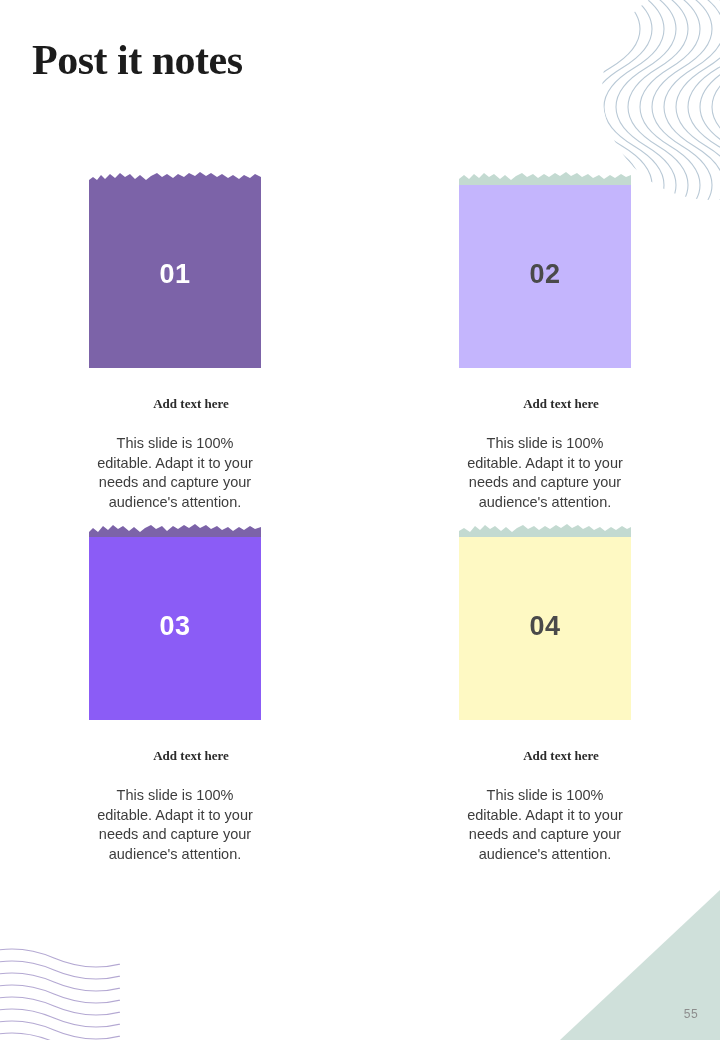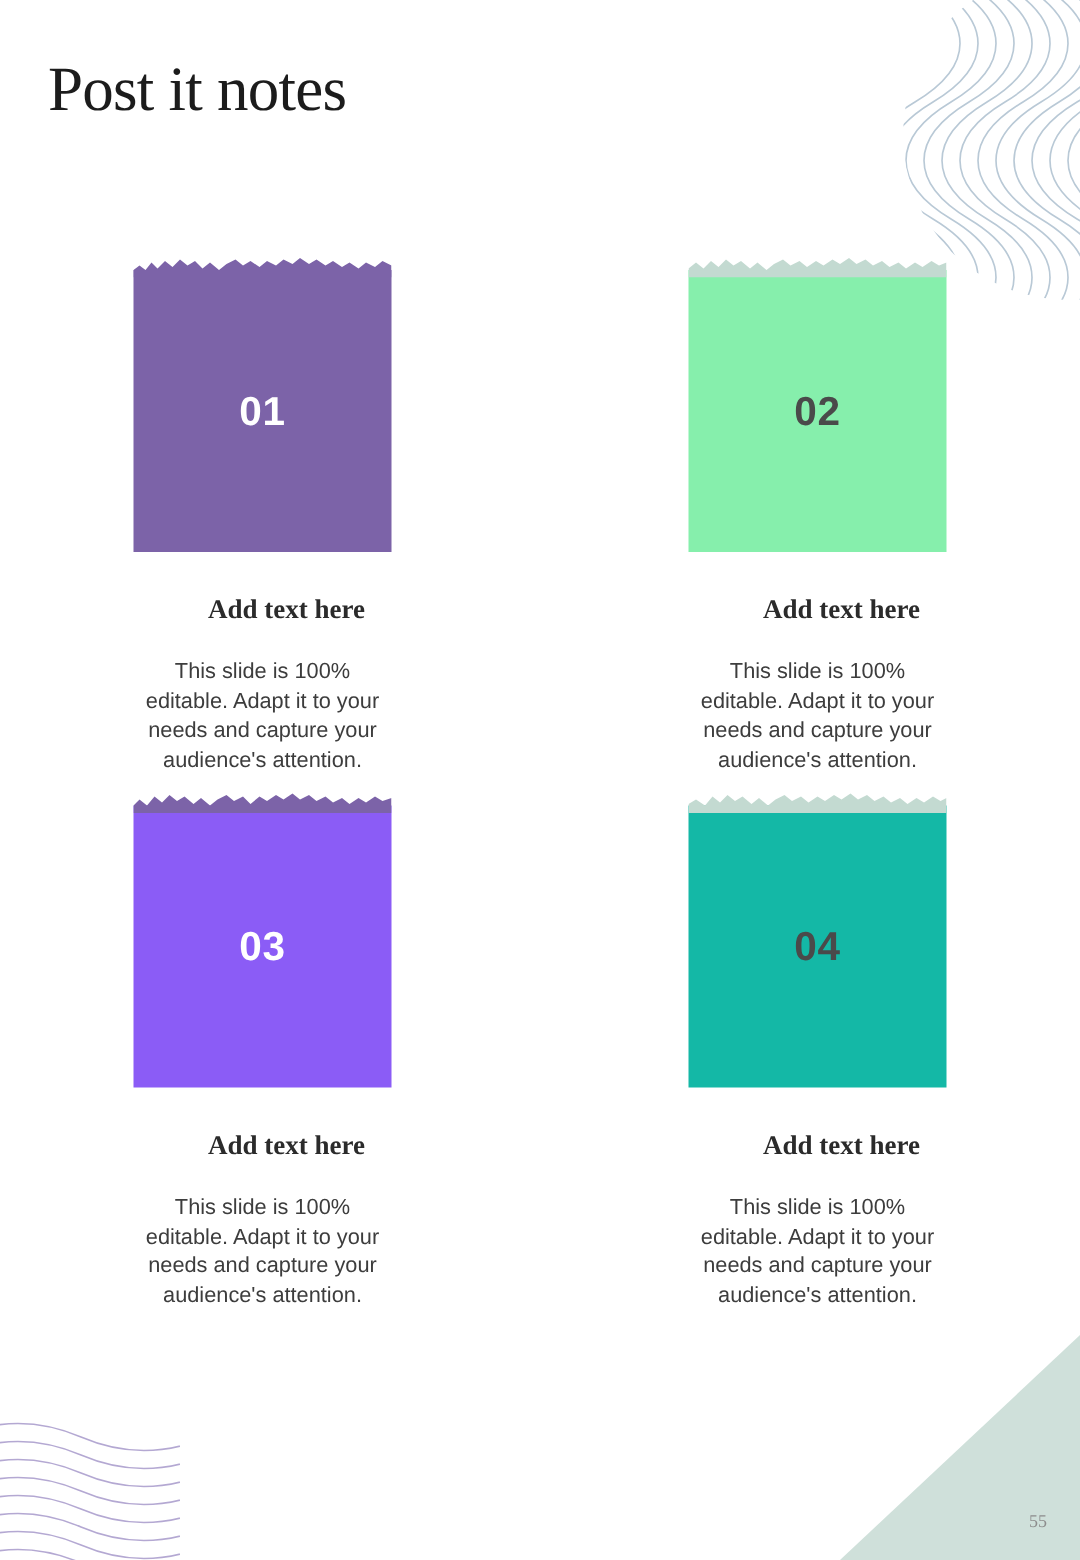--- a/index.html
+++ b/index.html
@@ -38,21 +38,21 @@
     width: 160px;
     height: 150px;
   }
 
   
   .page-title {
     position: absolute;
     top: 36px;
     left: 32px;
     font-family: "Liberation Serif", serif;
-    font-weight: normal;
+    font-weight: bold;
     font-size: 42px;
     letter-spacing: -0.5px;
     color: #1c1c1c;
     margin: 0;
   }
 
   
   .notes-grid {
     position: absolute;
     top: 180px;
@@ -93,21 +93,21 @@
     letter-spacing: 0.5px;
     position: relative;
     z-index: 2;
   }
   .note-number.dark {
     color: #4a4a4a;
   }
   .note-heading {
     font-family: "Liberation Serif", serif;
     font-weight: bold;
-    font-size: 18px;
+    font-size: 13px;
     color: #2b2b2b;
     margin-top: 28px;
     margin-bottom: 0;
     text-align: center;
     margin-left: 32px;
   }
   .note-body {
     font-family: "Liberation Sans", sans-serif;
     font-size: 14.5px;
     line-height: 1.35;
@@ -117,21 +117,21 @@
     margin-top: 22px;
   }
 
   
   .page-number {
     position: absolute;
     right: 22px;
     bottom: 18px;
     font-size: 12px;
     color: #8d8d8d;
-    font-family: Liberation Serif, serif;
+    font-family: Liberation Mono, monospace;
   }
 </style>
 </head>
 <body>
 
 <svg class="deco" id="deco-lines-topright" viewBox="0 0 180 240">
   <defs>
     <clipPath id="circ-clip">
       <circle cx="132" cy="100" r="110"></circle>
     </clipPath>
@@ -179,21 +179,21 @@
       <svg class="torn" viewBox="0 0 172 14" preserveAspectRatio="none">
         <path d="M0 14 L0 9 L4 6 L8 9 L12 4 L16 8 L21 3 L26 7 L31 2 L36 6 L41 3 L46 8 L51 4 L57 9 L62 5 L68 2 L73 6 L78 3 L84 7 L89 3 L95 6 L100 2 L106 5 L111 1 L117 5 L122 2 L128 6 L133 3 L139 7 L144 4 L150 8 L155 4 L161 7 L166 3 L172 6 L172 14 Z" fill="#7c63a8"></path>
       </svg>
       <span class="note-number">01</span>
     </div>
     <div class="note-heading">Add text here</div>
     <div class="note-body">This slide is 100% editable. Adapt it to your needs and capture your audience's attention.</div>
   </div>
 
   <div class="note-card">
-    <div class="note-swatch" style="background:#86efac">
+    <div class="note-swatch" style="background:#c4b5fd">
       <svg class="torn" viewBox="0 0 172 14" preserveAspectRatio="none">
         <path d="M0 14 L0 8 L5 4 L10 8 L15 3 L20 7 L25 2 L30 6 L35 3 L41 8 L46 4 L52 9 L57 5 L63 2 L68 6 L74 3 L79 7 L85 3 L90 6 L96 2 L101 5 L107 1 L112 5 L118 2 L123 6 L129 3 L134 7 L140 4 L145 8 L151 4 L156 7 L162 3 L167 6 L172 4 L172 14 Z" fill="#c3dad1"></path>
       </svg>
       <span class="note-number dark">02</span>
     </div>
     <div class="note-heading">Add text here</div>
     <div class="note-body">This slide is 100% editable. Adapt it to your needs and capture your audience's attention.</div>
   </div>
 
   <div class="note-card">
@@ -201,21 +201,21 @@
       <svg class="torn" viewBox="0 0 172 14" preserveAspectRatio="none">
         <path d="M0 14 L0 9 L4 5 L9 9 L14 3 L19 7 L24 2 L29 6 L34 3 L40 8 L45 4 L51 9 L56 5 L62 2 L67 6 L73 3 L78 8 L84 3 L89 6 L95 2 L100 5 L106 1 L111 5 L117 2 L122 6 L128 3 L133 7 L139 4 L144 8 L150 4 L155 7 L161 3 L166 6 L172 4 L172 14 Z" fill="#7c63a8"></path>
       </svg>
       <span class="note-number">03</span>
     </div>
     <div class="note-heading">Add text here</div>
     <div class="note-body">This slide is 100% editable. Adapt it to your needs and capture your audience's attention.</div>
   </div>
 
   <div class="note-card">
-    <div class="note-swatch" style="background:#14b8a6">
+    <div class="note-swatch" style="background:#fef9c3">
       <svg class="torn" viewBox="0 0 172 14" preserveAspectRatio="none">
         <path d="M0 14 L0 8 L5 5 L11 9 L16 3 L21 7 L26 2 L31 6 L36 3 L42 8 L47 4 L53 9 L58 5 L64 2 L69 6 L75 3 L80 7 L86 3 L91 6 L97 2 L102 5 L108 1 L113 5 L119 2 L124 6 L130 3 L135 7 L141 4 L146 8 L152 4 L157 7 L163 3 L168 6 L172 4 L172 14 Z" fill="#c3dad1"></path>
       </svg>
       <span class="note-number dark">04</span>
     </div>
     <div class="note-heading">Add text here</div>
     <div class="note-body">This slide is 100% editable. Adapt it to your needs and capture your audience's attention.</div>
   </div>
 
 </div>

